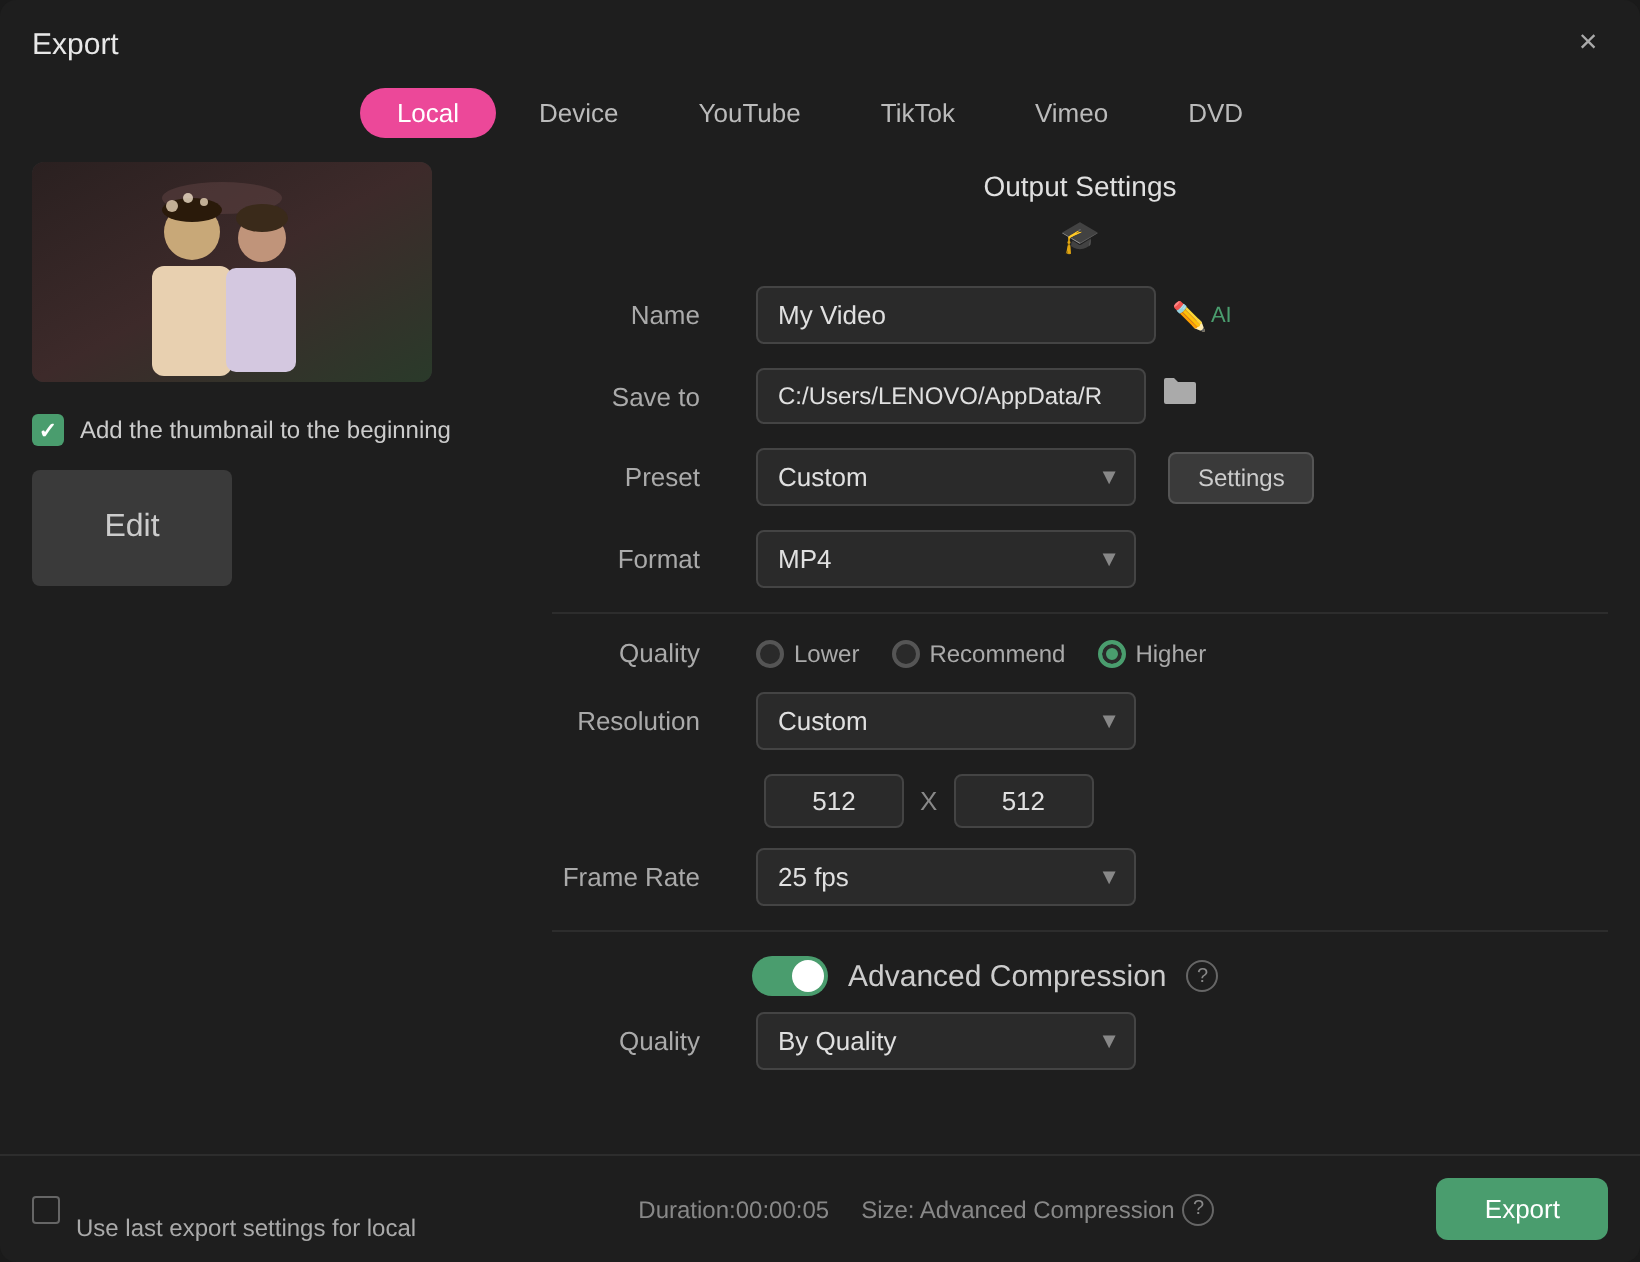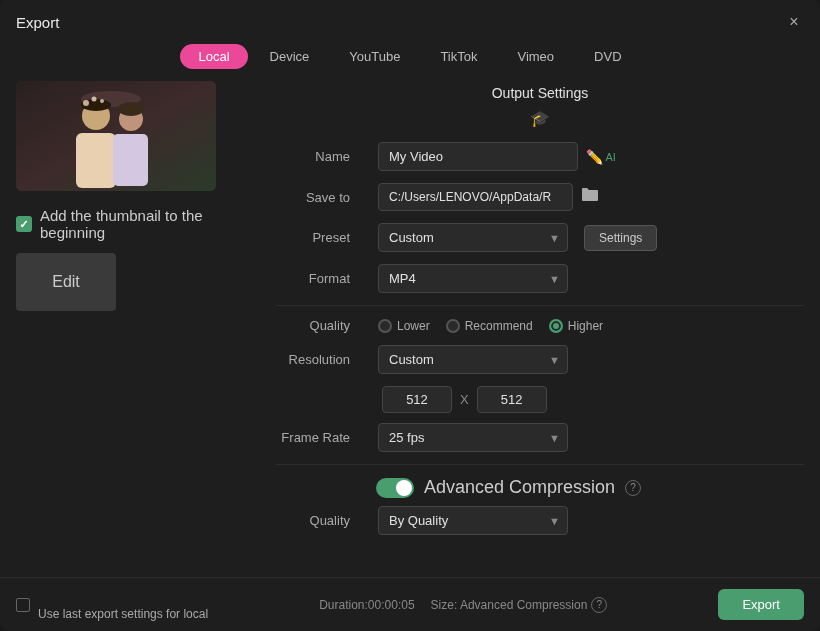--- a/index.html
+++ b/index.html
@@ -132,21 +132,21 @@
     }
 
     .checkbox-custom::after {
       content: '✓';
       color: white;
       font-size: 11px;
       font-weight: bold;
     }
 
     .checkbox-label {
-      font-size: 15px;
+      font-size: 12px;
       color: #ccc;
     }
 
     .edit-btn {
       width: 100px;
       padding: 20px 0;
       background: #3a3a3a;
       border: none;
       border-radius: 4px;
       color: #ccc;
@@ -386,21 +386,21 @@
       width: 16px;
       height: 16px;
       background: white;
       border-radius: 50%;
       top: 2px;
       right: 2px;
       transition: 0.2s;
     }
 
     .advanced-label {
-      font-size: 18px;
+      font-size: 15px;
       color: #ccc;
     }
 
     .help-icon {
       width: 16px;
       height: 16px;
       border-radius: 50%;
       border: 1px solid #666;
       display: flex;
       align-items: center;

